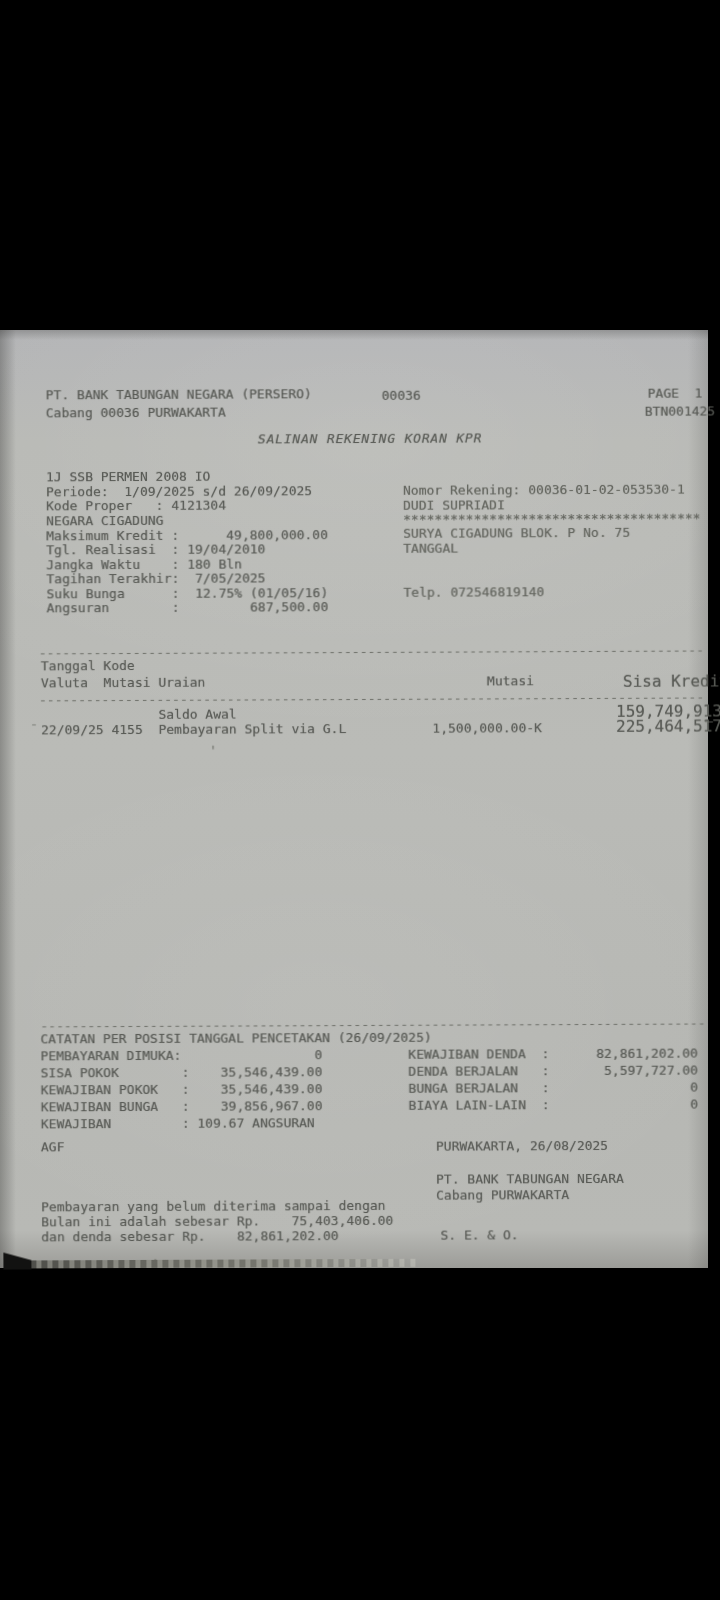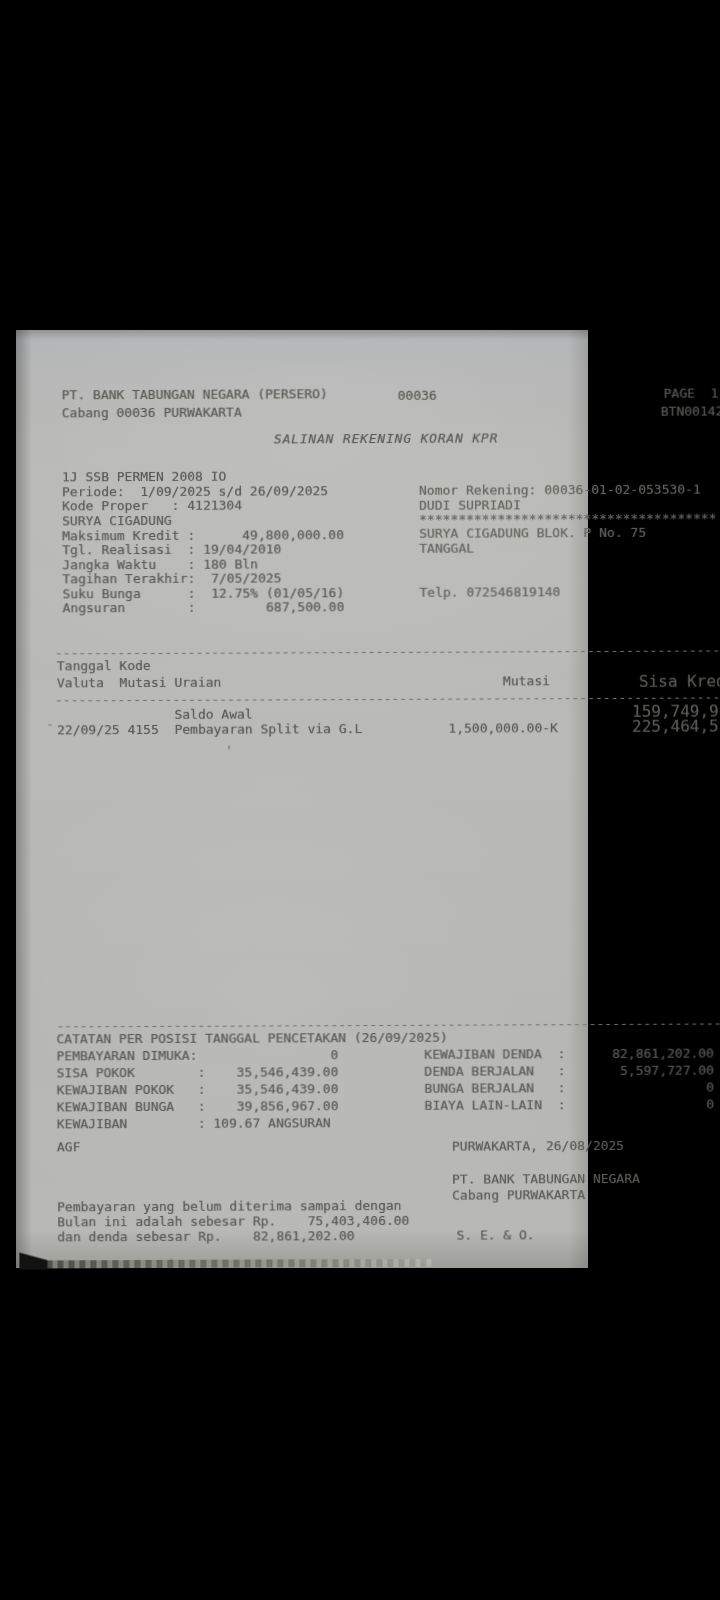--- a/index.html
+++ b/index.html
@@ -1,19 +1,19 @@
 <!DOCTYPE html>
 <html><head>
 <meta charset="utf-8">
 <style>
   html,body{margin:0;padding:0;}
   body{width:720px;height:1600px;background:#000;position:relative;overflow:hidden;
        font-family:"DejaVu Sans Mono",monospace;}
   
-  .photo{position:absolute;left:16px;top:330px;width:572px;height:938px;
+  .photo{position:absolute;left:0;top:330px;width:708px;height:938px;
     background-color:#b6b7b3;
     background-image:
       linear-gradient(90deg, rgba(40,40,38,0.32) 0px, rgba(40,40,38,0) 16px),
       linear-gradient(270deg, rgba(40,40,38,0.16) 0px, rgba(0,0,0,0) 20px),
       linear-gradient(180deg, rgba(60,60,58,0.28) 0px, rgba(0,0,0,0) 10px),
       radial-gradient(ellipse 120% 45% at 52% 12%, rgba(255,255,255,0.10), rgba(0,0,0,0) 70%),
       radial-gradient(ellipse 90% 40% at 45% 72%, rgba(255,255,255,0.06), rgba(0,0,0,0) 70%),
       linear-gradient(180deg,#b2b3b5 0%,#b7b8b4 12%,#babbb7 45%,#b6b7b3 75%,#b8b9b5 96%,#9c9c98 100%);
   }
   .content{position:absolute;left:0;top:0;width:100%;height:100%;
@@ -66,21 +66,21 @@
     <div class="ln p-h1">PT. BANK TABUNGAN NEGARA (PERSERO)</div>
     <div class="ln p-h2">Cabang 00036 PURWAKARTA</div>
     <div class="ln p-code">00036</div>
     <div class="ln p-page">PAGE  1</div>
     <div class="ln p-btn">BTN001425</div>
     <div class="ln p-title title">SALINAN REKENING KORAN KPR</div>
 
     <div class="ln p-l0">1J SSB PERMEN 2008 IO</div>
     <div class="ln p-l1">Periode:  1/09/2025 s/d 26/09/2025</div>
     <div class="ln p-l2">Kode Proper   : 4121304</div>
-    <div class="ln p-l3">SURYA CIGADUNG</div>
+    <div class="ln p-l3">NEGARA CIGADUNG</div>
     <div class="ln p-l4">Maksimum Kredit :      49,800,000.00</div>
     <div class="ln p-l5">Tgl. Realisasi  : 19/04/2010</div>
     <div class="ln p-l6">Jangka Waktu    : 180 Bln</div>
     <div class="ln p-l7">Tagihan Terakhir:  7/05/2025</div>
     <div class="ln p-l8">Suku Bunga      :  12.75% (01/05/16)</div>
     <div class="ln p-l9">Angsuran        :         687,500.00</div>
 
     <div class="ln rb p-r0">Nomor Rekening: 00036-01-02-053530-1</div>
     <div class="ln rb p-r1">DUDI SUPRIADI</div>
     <div class="ln rb p-r2">**************************************</div>

